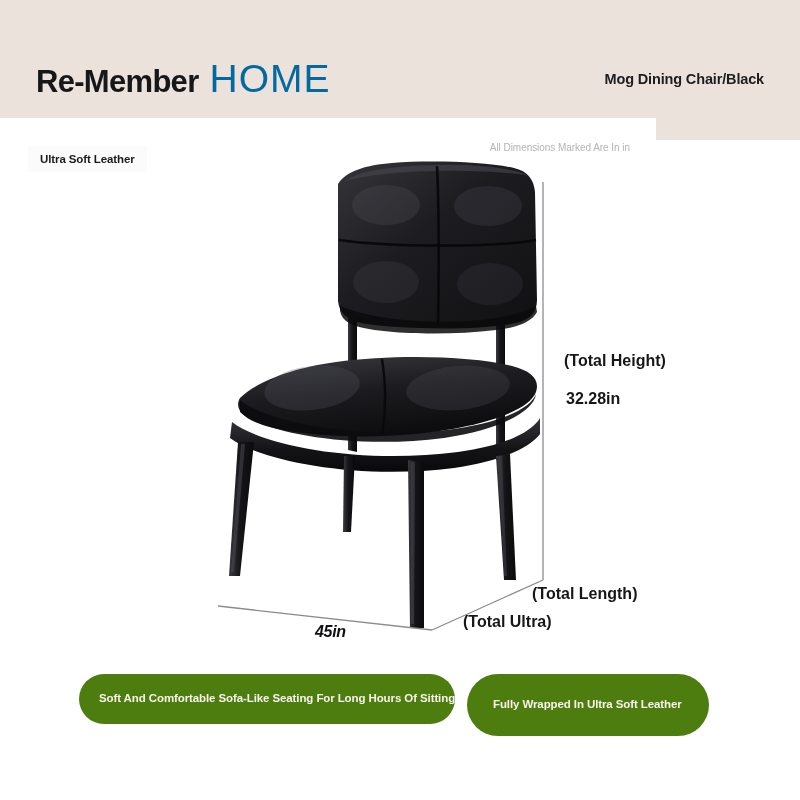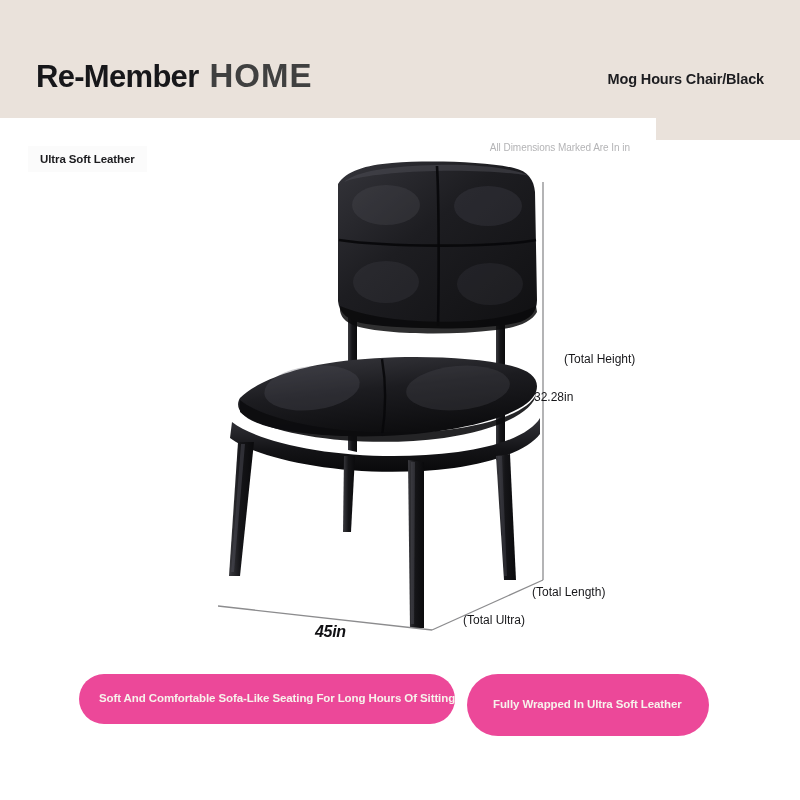--- a/index.html
+++ b/index.html
@@ -35,24 +35,24 @@
     white-space: nowrap;
   }
   .brand-primary {
     font-size: 31px;
     font-weight: 700;
     letter-spacing: -0.7px;
     color: #17171a;
     line-height: 1;
   }
   .brand-secondary {
-    font-size: 33px;
-    font-weight: 700;
+    font-size: 39px;
+    font-weight: 400;
     letter-spacing: 1.0px;
-    color: #404040;
+    color: #0369a1;
     line-height: 1;
   }
   .product-title {
     position: absolute;
     right: 36px;
     top: 71px;
     font-size: 14.5px;
     font-weight: 700;
     letter-spacing: -0.15px;
     color: #1d1d20;
@@ -107,46 +107,46 @@
     left: 0;
     top: 0;
     width: 800px;
     height: 682px;
     pointer-events: none;
   }
   .dim-layer svg { display: block; width: 100%; height: 100%; }
 
   .dim-label {
     position: absolute;
-    font-size: 12px;
-    font-weight: 400;
+    font-size: 16px;
+    font-weight: 700;
     color: #17171a;
     white-space: nowrap;
   }
   .dim-total-height { left: 564px; top: 234px; }
-  .dim-height-value { left: 534px; top: 272px; }
+  .dim-height-value { left: 566px; top: 272px; }
   .dim-total-length { left: 514px; top: 467px; margin-left: 18px; }
   .dim-total-width  { left: 463px; top: 495px; }
   .dim-width-value {
     position: absolute;
     left: 272px;
     top: 505px;
     font-size: 16px;
     font-weight: 700;
     font-style: italic;
     letter-spacing: -0.3px;
     color: #111114;
     white-space: nowrap;
     margin-left: 43px;
   }
 
   
   .feature-pill {
     position: absolute;
-    background: #ec4899;
+    background: #4d7c0f;
     border-radius: 999px;
     display: flex;
     align-items: center;
     color: #f7f2ec;
     font-size: 11.5px;
     font-weight: 700;
     letter-spacing: -0.1px;
     line-height: 1.35;
   }
   .pill-one {
@@ -169,21 +169,21 @@
   .pill-two .pill-text { white-space: normal; }
 </style>
 </head>
 <body>
 
 <div class="header-band">
   <div class="brand-lockup">
     <span class="brand-primary">Re-Member</span>
     <span class="brand-secondary">HOME</span>
   </div>
-  <div class="product-title">Mog Hours Chair/Black</div>
+  <div class="product-title">Mog Dining Chair/Black</div>
 </div>
 
 <div class="spec-area">
 
   <div class="material-tag">Ultra Soft Leather</div>
   <div class="units-note">All Dimensions Marked Are In in</div>
 
   <div class="chair-figure">
     <svg viewBox="0 0 360 520" xmlns="http://www.w3.org/2000/svg">
       <defs>

